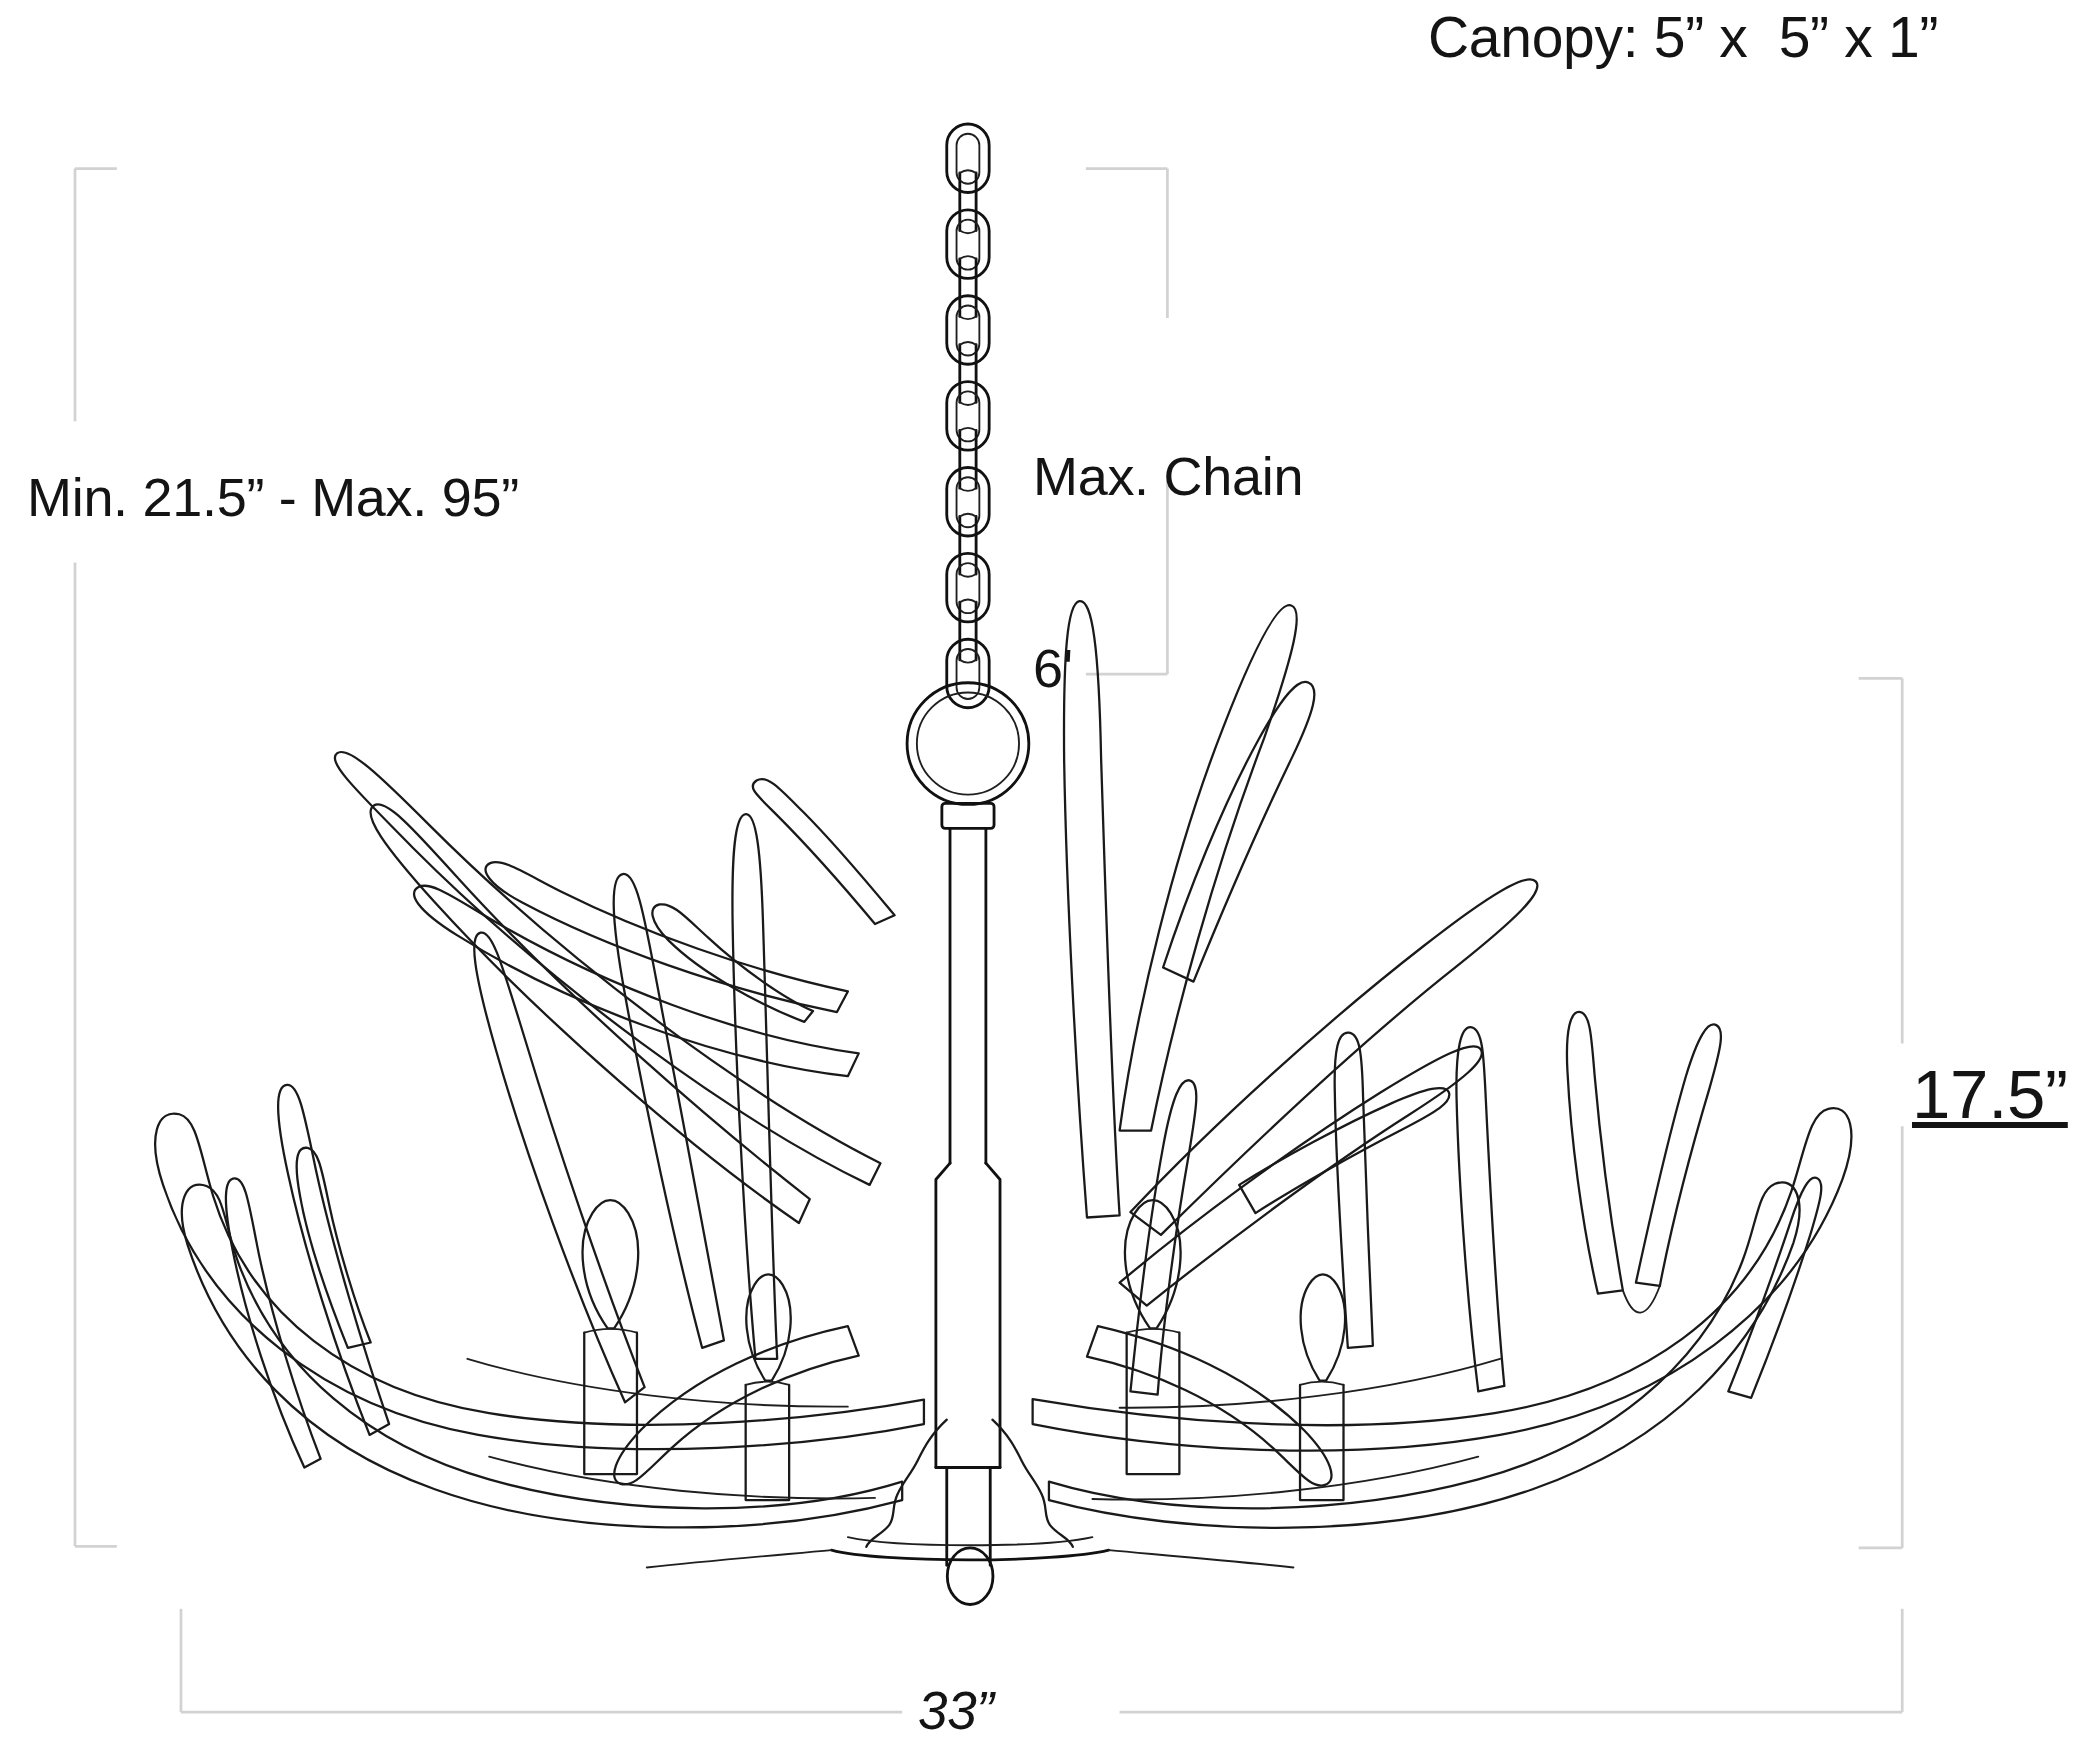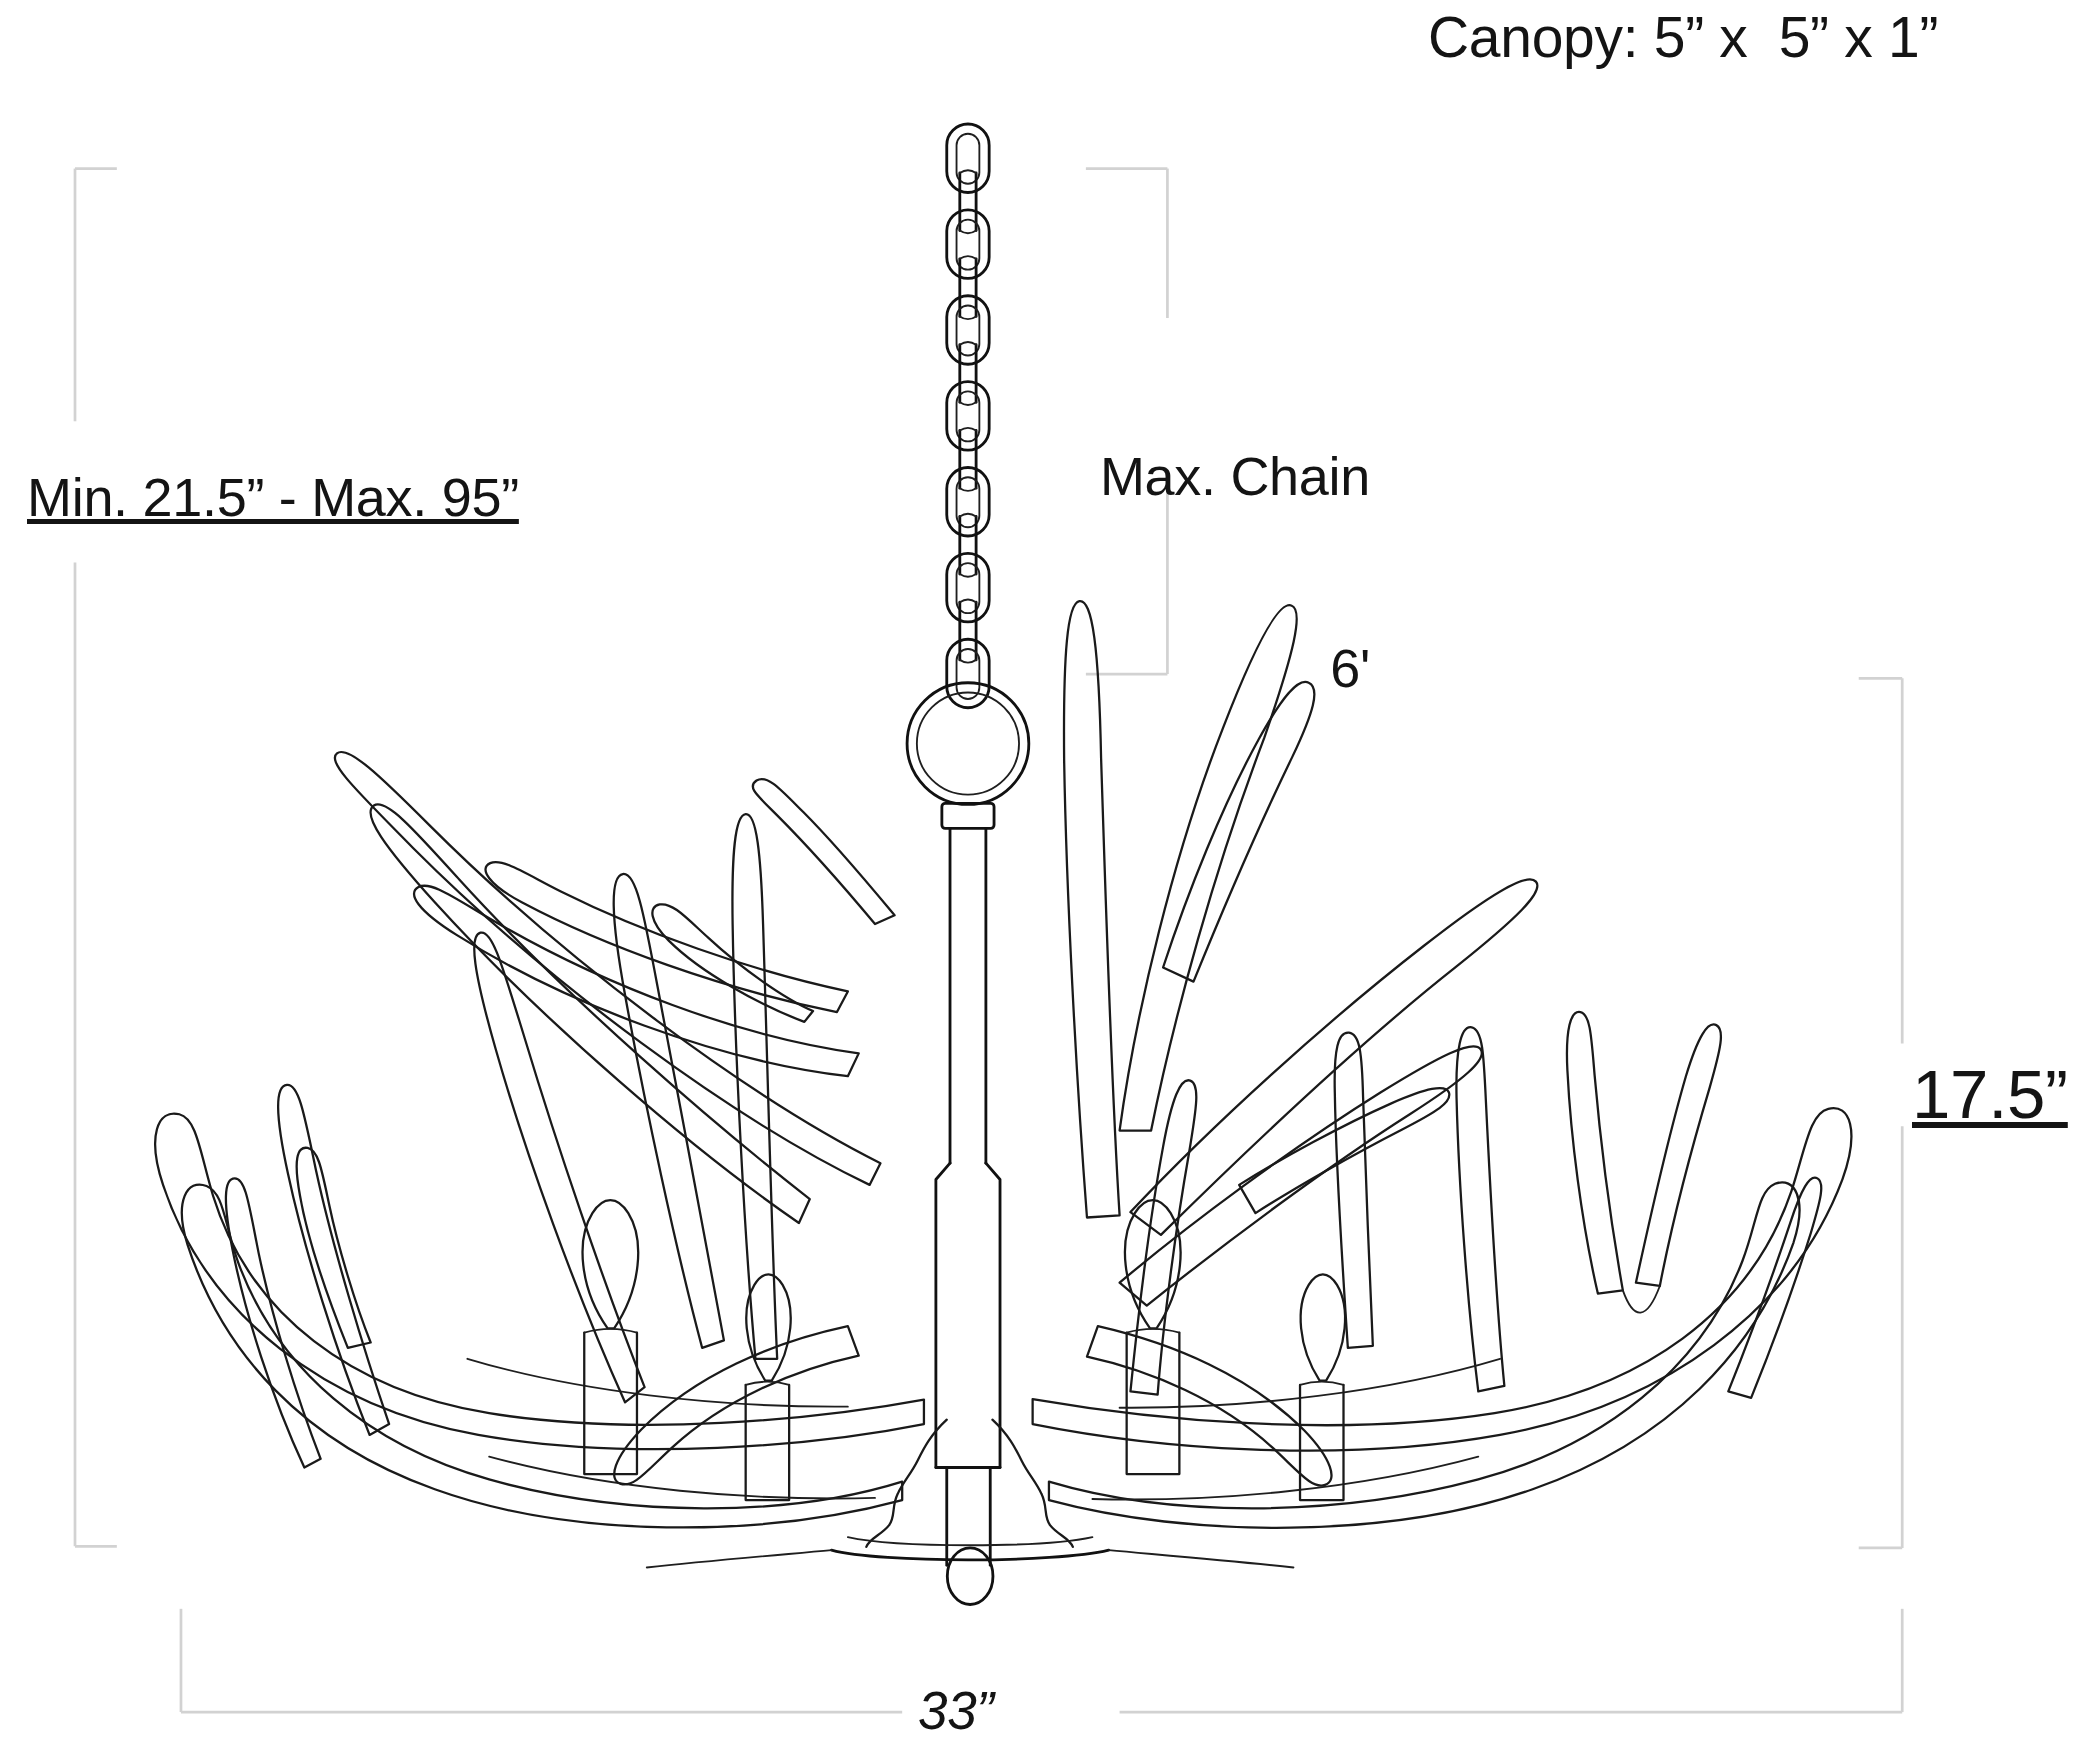--- a/index.html
+++ b/index.html
@@ -31,29 +31,28 @@
   }
   #label-canopy {
     left: 1428px;
     top: 4.3px;
     font-size: 57px;
   }
   #label-maxchain {
     left: 1033px;
     top: 318px;
     font-size: 54px;
-    text-align: right;
+    text-align: left;
     width: 337px;
     line-height: 1.18;
   }
   #label-minmax {
     left: 27px;
     top: 466px;
     font-size: 54px;
-    text-decoration: underline;
   }
   #label-height {
     left: 1912px;
     top: 1055px;
     font-size: 69px;
     text-decoration: underline;
   }
   #label-width {
     left: 918px;
     top: 1680px;

